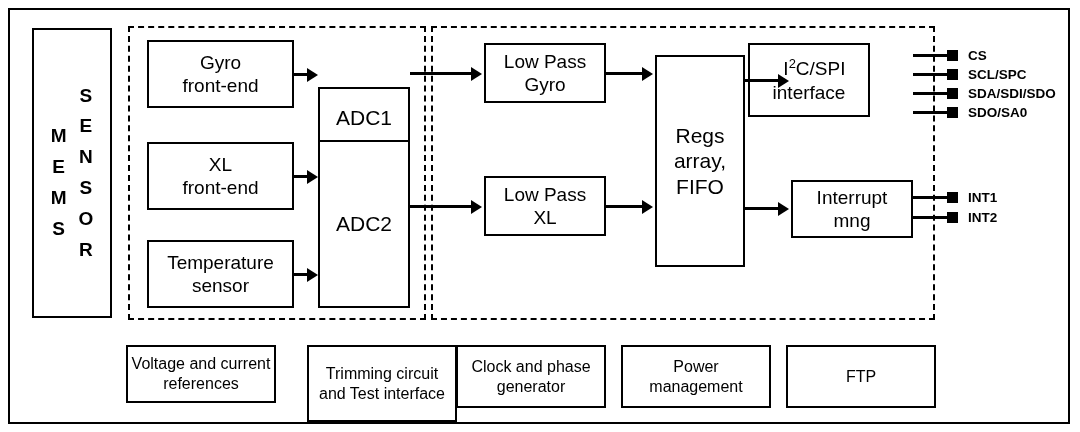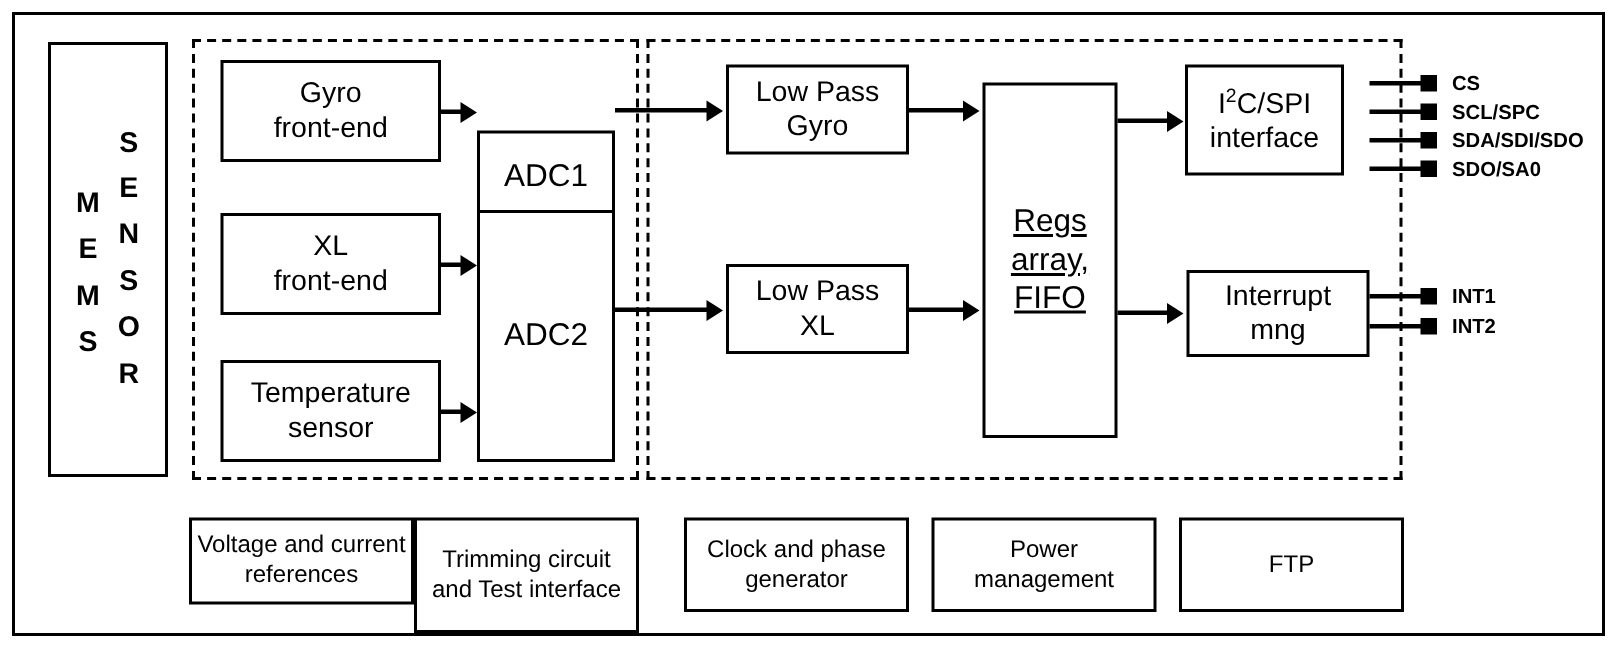--- a/index.html
+++ b/index.html
@@ -159,29 +159,29 @@
     </span>
   </div>
 
   <div class="blk" style="left:484px;top:176px;width:122px;height:60px;">
     <span class="lines">
       <span>Low Pass</span><br>
       <span>XL</span>
     </span>
   </div>
 
-  <div class="blk big" style="left:655px;top:55px;width:90px;height:237px;text-decoration:underline;">
+  <div class="blk big" style="left:655px;top:55px;width:90px;height:212px;">
     <span class="lines">
       <span>Regs</span><br>
       <span>array,</span><br>
       <span>FIFO</span>
     </span>
   </div>
 
-  <div class="blk" style="left:790px;top:43px;width:106px;height:74px;">
+  <div class="blk" style="left:748px;top:43px;width:122px;height:74px;text-align:right;">
     <span class="lines">
       <span><span>I</span><sup>2</sup><span>C/SPI</span></span><br>
       <span>interface</span>
     </span>
   </div>
 
   <div class="blk" style="left:791px;top:180px;width:122px;height:58px;">
     <span class="lines">
       <span>Interrupt</span><br>
       <span>mng</span>
@@ -239,21 +239,21 @@
   <div class="pad" style="left:947px;top:212px;"></div>
   <div class="pin-label" style="left:968px;top:211px;">INT2</div>
 
   <div class="blk small" style="left:126px;top:345px;width:150px;height:58px;">
     <span class="lines">
       <span>Voltage and current</span><br>
       <span>references</span>
     </span>
   </div>
 
-  <div class="blk small" style="left:276px;top:345px;width:150px;height:77px;">
+  <div class="blk small" style="left:307px;top:345px;width:150px;height:77px;">
     <span class="lines">
       <span>Trimming circuit</span><br>
       <span>and Test interface</span>
     </span>
   </div>
 
   <div class="blk small" style="left:456px;top:345px;width:150px;height:63px;justify-content:center;">
     <span class="lines">
       <span>Clock and phase</span><br>
       <span>generator</span>

